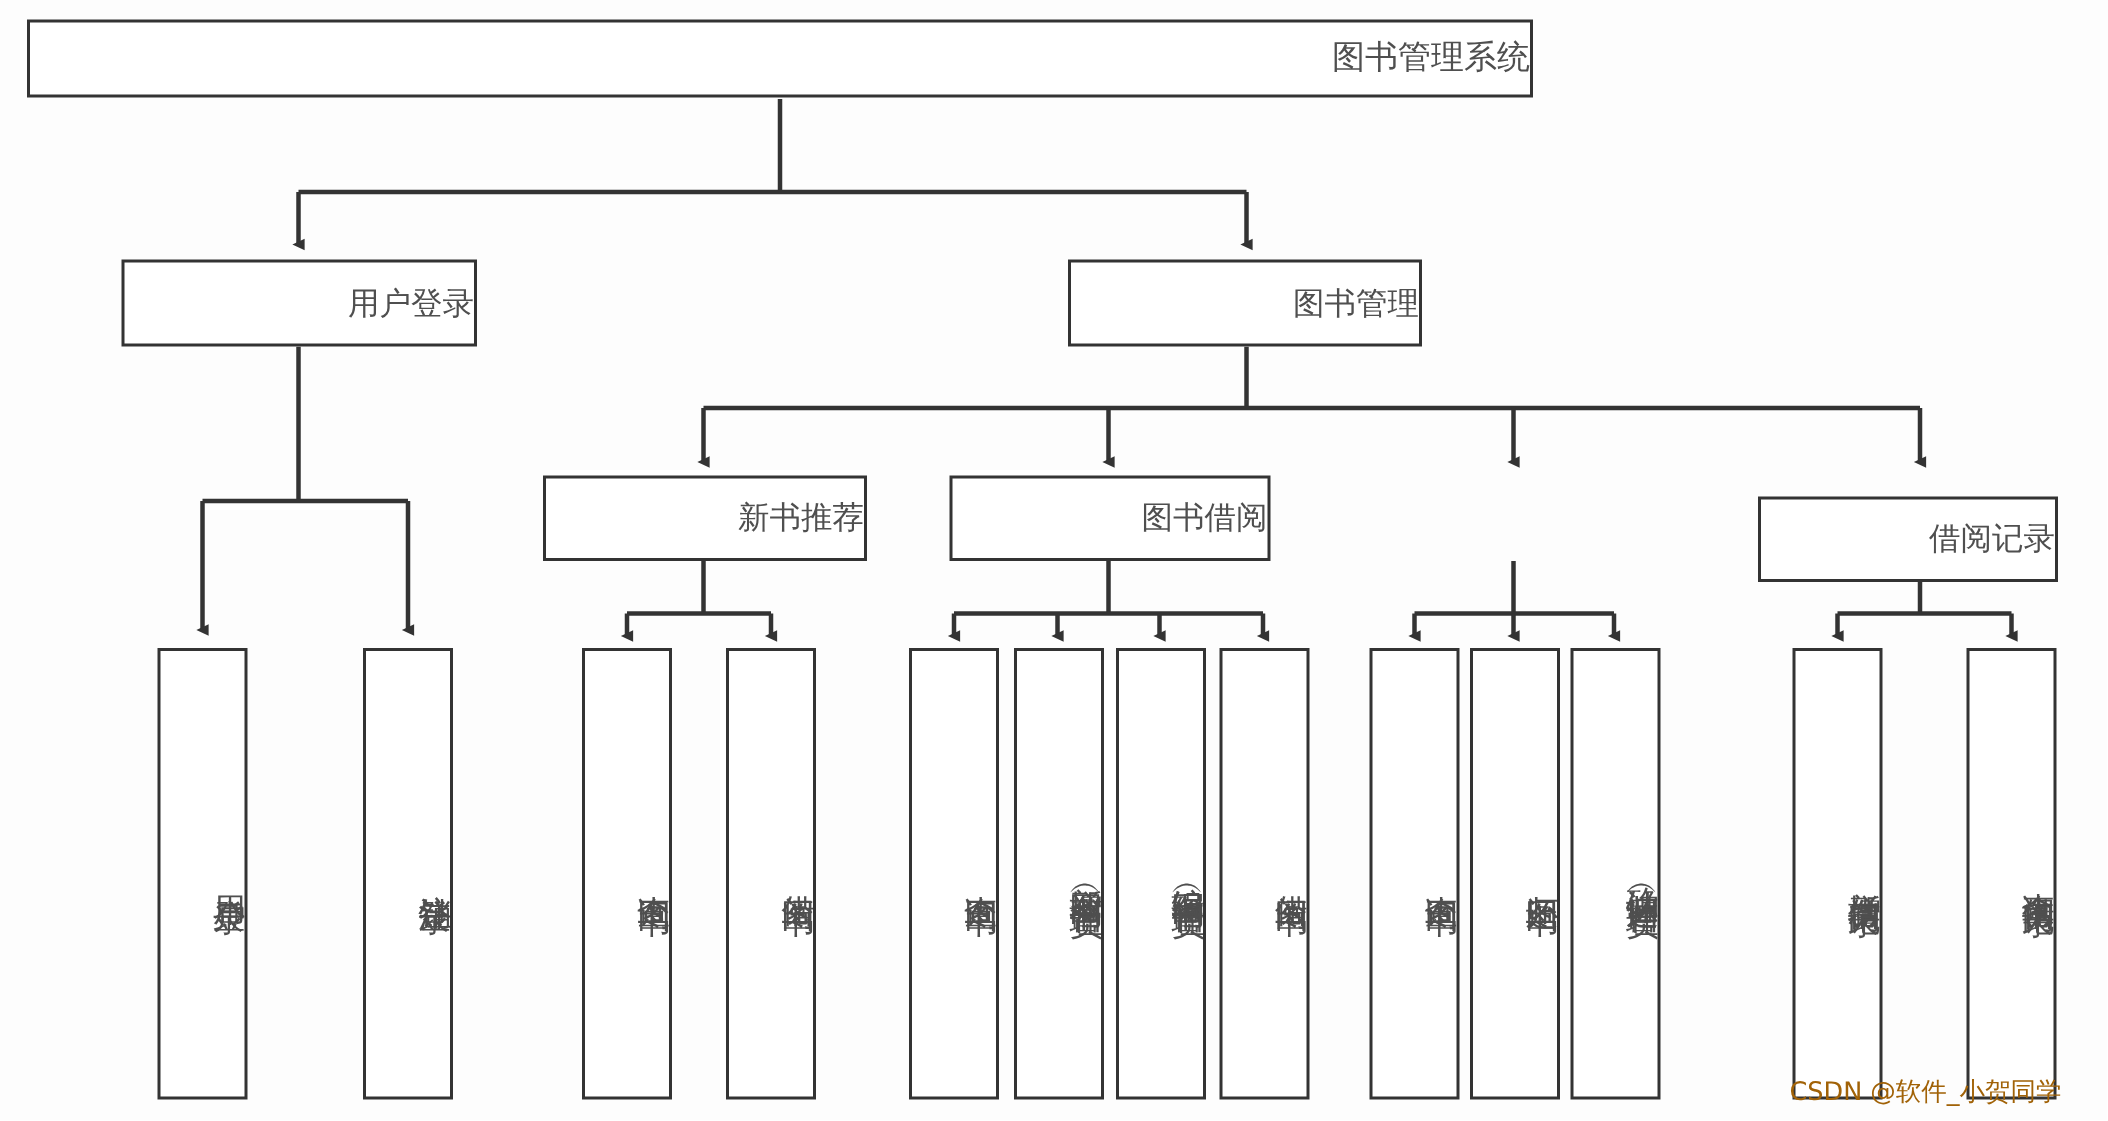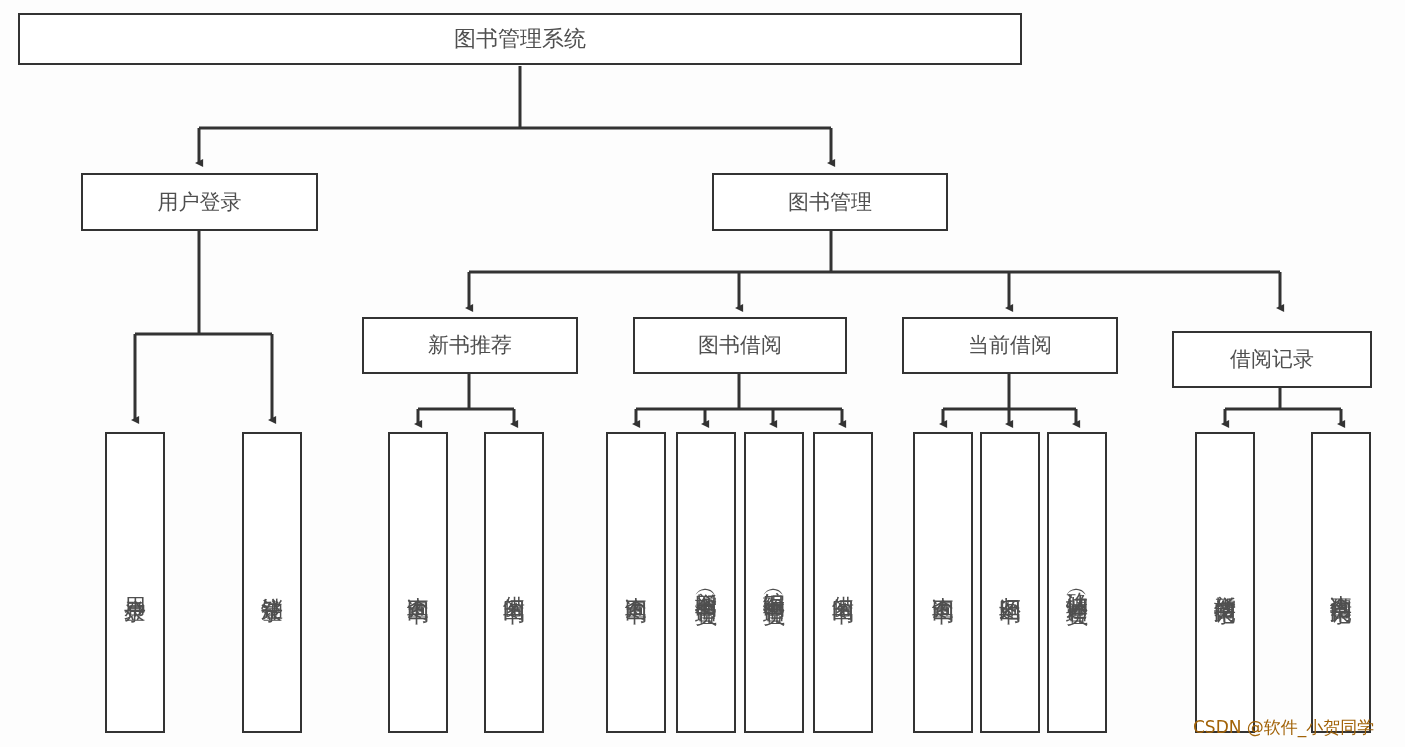--- a/index.html
+++ b/index.html
@@ -23,21 +23,21 @@
     width: 1405px;
     height: 747px;
   }
   .node {
     position: absolute;
     box-sizing: border-box;
     background: #ffffff;
     border: 2.5px solid #333333;
     display: flex;
     align-items: center;
-    justify-content: center;
+    justify-content: flex-end;
     color: #4a4a4a;
     z-index: 2;
   }
   .node-label {
     display: block;
     text-align: center;
     line-height: 1.18;
     white-space: nowrap;
     color: #4f4f4f;
   }
@@ -136,23 +136,20 @@
   <div class="node horiz" style="left:362px; top:317px; width:216px; height:57px;">
     <span class="node-label">新书推荐</span>
   </div>
 
   <div class="node horiz" style="left:712px; top:173px; width:236px; height:58px;">
     <span class="node-label">图书管理</span>
   </div>
   <div class="node horiz" style="left:633px; top:317px; width:214px; height:57px;">
     <span class="node-label">图书借阅</span>
   </div>
-  <div class="node horiz" style="left:902px; top:317px; width:216px; height:57px;">
-    <span class="node-label">当前借阅</span>
-  </div>
   <div class="node horiz" style="left:1172px; top:331px; width:200px; height:57px;">
     <span class="node-label">借阅记录</span>
   </div>
 
   <div class="node vert" style="left:105px; top:432px; width:60px; height:301px;">
     <span class="node-label">用户登录</span>
   </div>
   <div class="node vert" style="left:242px; top:432px; width:60px; height:301px;">
     <span class="node-label">注销登录</span>
   </div>

